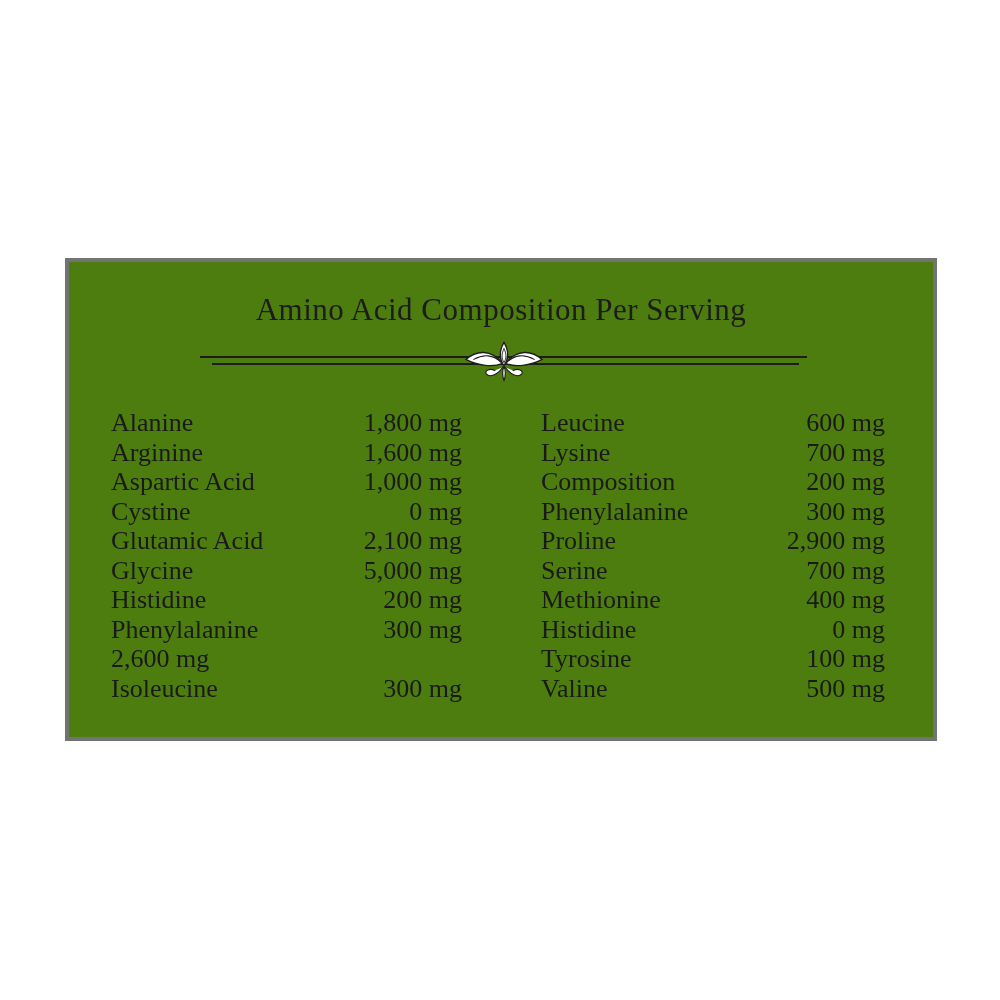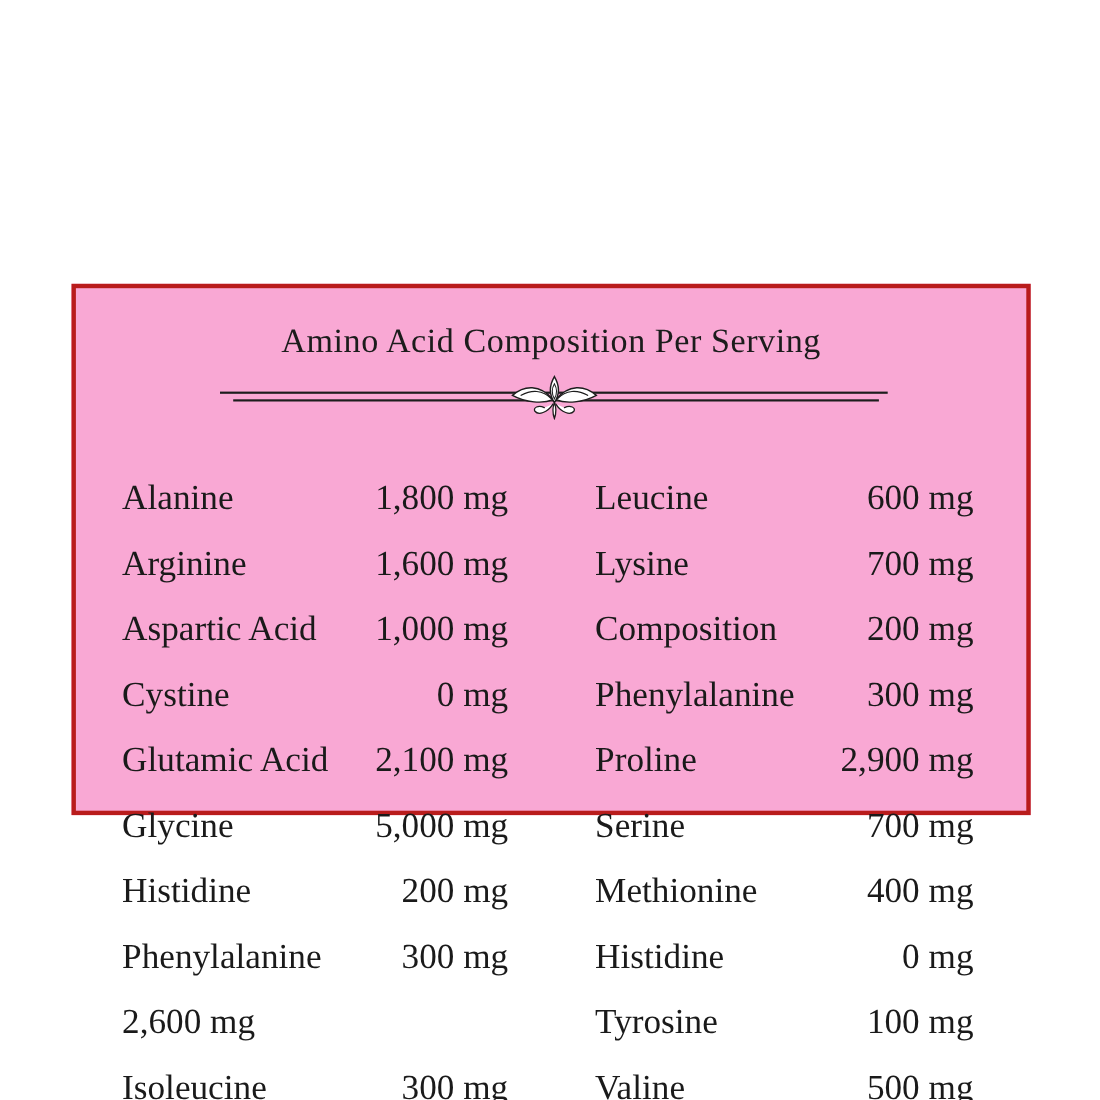--- a/index.html
+++ b/index.html
@@ -15,22 +15,22 @@
     font-family: "Liberation Serif", "DejaVu Serif", serif;
     color: #1a1a1a;
   }
   .panel {
     position: absolute;
     left: 65px;
     top: 258px;
     width: 872px;
     height: 483px;
     box-sizing: border-box;
-    border: 4px solid #b91c1c;
-    background: #f9a8d4;
+    border: 4px solid #737373;
+    background: #4d7c0f;
   }
   .title {
     position: absolute;
     top: 30px;
     left: 0;
     width: 100%;
     text-align: center;
     font-size: 31px;
     letter-spacing: 0.5px;
     color: #1c1c1c;
@@ -83,23 +83,22 @@
   .col-right {
     left: 472px;
     width: 344px;
   }
   .row {
     display: flex;
     justify-content: space-between;
     align-items: flex-end;
     height: 29.5px;
     line-height: 29.5px;
-    font-size: 32px;
+    font-size: 26px;
     white-space: nowrap;
-    margin-top: 30px;
   }
   .row .nm { text-align: left; }
   .row .amt { text-align: right; }
 </style>
 </head>
 <body>
 
 <div class="page">
   <div class="panel">
 

